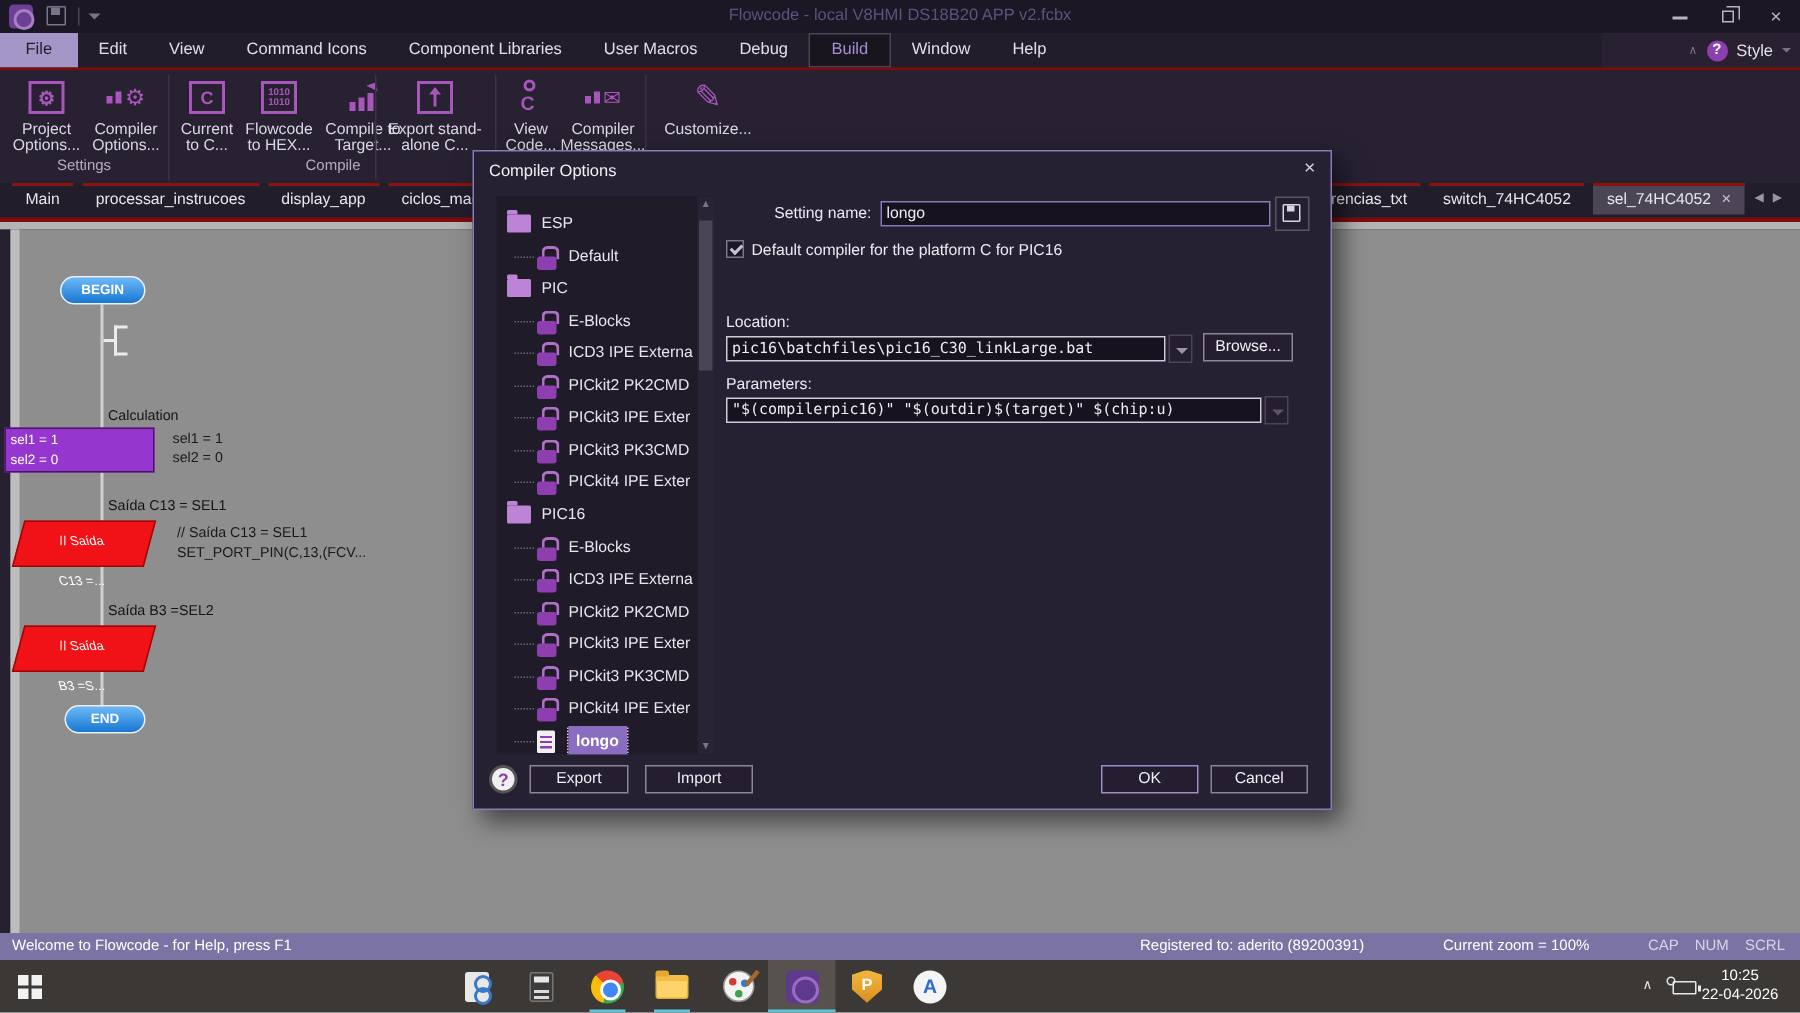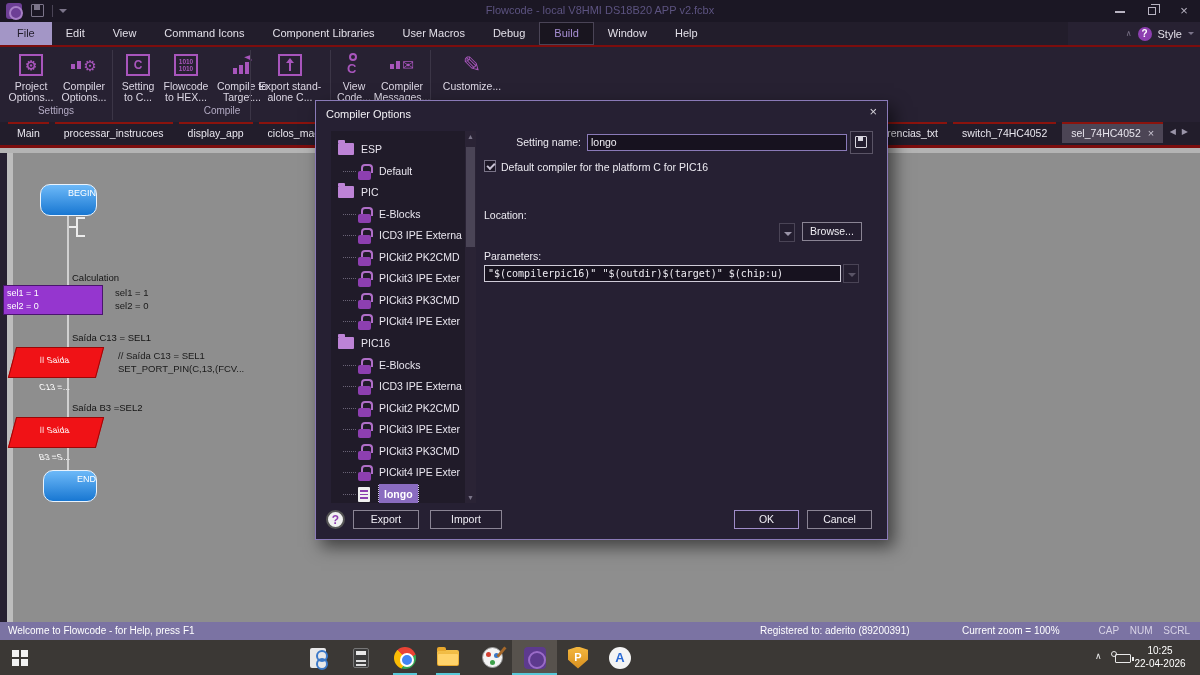--- a/index.html
+++ b/index.html
@@ -64,21 +64,21 @@
   #dtabs-right { position:absolute; left:852px; top:0; }
   .tab-arrows { position:absolute; right:6px; top:5px; color:#9a94a8; font-size:8px; letter-spacing:6px; }
 
   #hscroll { position:absolute; left:0; top:148px; width:1200px; height:5px; background:#b4b4b4; }
 
   
   #canvas { position:absolute; left:0; top:153px; width:1200px; height:469px; background:#8e8e8e; }
   #canvas .edge { position:absolute; left:0; top:0; width:7px; height:469px; background:#262031; }
   #canvas .vsbar { position:absolute; left:7px; top:0; width:6px; height:469px; background:#bdbdbd; }
   .flow-line { position:absolute; left:67px; top:50px; width:2px; height:268px; background:#d0d0d0; }
-  .pill { position:absolute; height:32px; border-radius:10px; background:linear-gradient(#6db9f8,#1877d2); border:1.5px solid #e9f3fd; color:#fff; font-size:9px; font-weight:normal; text-align:right; line-height:16px; }
+  .pill { position:absolute; height:19px; border-radius:10px; background:linear-gradient(#6db9f8,#1877d2); border:1.5px solid #e9f3fd; color:#fff; font-size:9px; font-weight:bold; text-align:center; line-height:16px; }
   .fc-label { position:absolute; font-size:9.5px; color:#141414; white-space:nowrap; }
   .fc-side { position:absolute; font-size:9.5px; line-height:13px; color:#1a1a1a; white-space:nowrap; }
   .comment-bracket { position:absolute; left:76px; top:64px; width:9px; height:20px; border-left:2px solid #ececec; border-top:2px solid #ececec; border-bottom:2px solid #ececec; }
   .comment-stub { position:absolute; left:69px; top:73px; width:8px; height:2px; background:#ececec; }
   .calc-box { position:absolute; left:3px; top:132px; width:100px; height:30px; background:#9536cf; border:1px solid #4a156e; color:#fff; font-size:9px; line-height:13px; padding:1px 3px; }
   .para { position:absolute; left:12px; width:88px; height:31px; background:#f01216; border:1px solid #9c0606; transform:skewX(-15deg); }
   .para span { display:block; transform:skewX(15deg); color:#fff; font-size:8.5px; line-height:12px; text-align:center; padding-top:3px; }
 
   
   #statusbar { position:absolute; left:0; top:622px; width:1200px; height:18px; background:#7b73a3; color:#fff; font-size:10px; line-height:18px; }
@@ -218,21 +218,21 @@
       </div>
       <div class="rlabel">Compiler Options...</div>
     </div>
     <div class="rsep" style="left:112px"></div>
     <div class="rbtn" style="left:116px;width:44px">
       <div class="ricon">
           <span class="ic-box">
             <span style="font-size:12px">C</span>
           </span>
         </div>
-      <div class="rlabel">Setting to C...</div>
+      <div class="rlabel">Current to C...</div>
     </div>
     <div class="rbtn" style="left:161px;width:50px">
       <div class="ricon">
           <span class="ic-box">
             <span style="font-size:6.5px;line-height:7px">1010</span>
             <span style="font-size:6.5px;line-height:7px">1010</span>
           </span>
         </div>
       <div class="rlabel">Flowcode to HEX...</div>
     </div>
@@ -440,20 +440,21 @@
     <div class="dinput" style="left:271px;top:33px;width:260px;height:17px">longo</div>
     <div class="savebtn">
         <i></i>
       </div>
 
     <div class="chk"></div>
     <div class="dlabel" style="left:185px;top:60px">Default compiler for the platform C for PIC16</div>
 
 
     <div class="dlabel" style="left:168px;top:108px">Location:</div>
+    <div class="dinput mono" style="left:168px;top:123px;width:293px;height:17px">pic16\batchfiles\pic16_C30_linkLarge.bat</div>
     <div class="ddbtn" style="left:463px;top:122px"></div>
     <div class="dbtn" style="left:486px;top:121px;width:60px">Browse...</div>
 
     <div class="dlabel" style="left:168px;top:149px">Parameters:</div>
     <div class="dinput mono" style="left:168px;top:164px;width:357px;height:17px">"$(compilerpic16)" "$(outdir)$(target)" $(chip:u)</div>
     <div class="ddbtn dim" style="left:527px;top:163px"></div>
 
     <div class="helpbtn">?</div>
     <div class="dbtn" style="left:37px;top:409px;width:66px">Export</div>
     <div class="dbtn" style="left:114px;top:409px;width:72px">Import</div>

